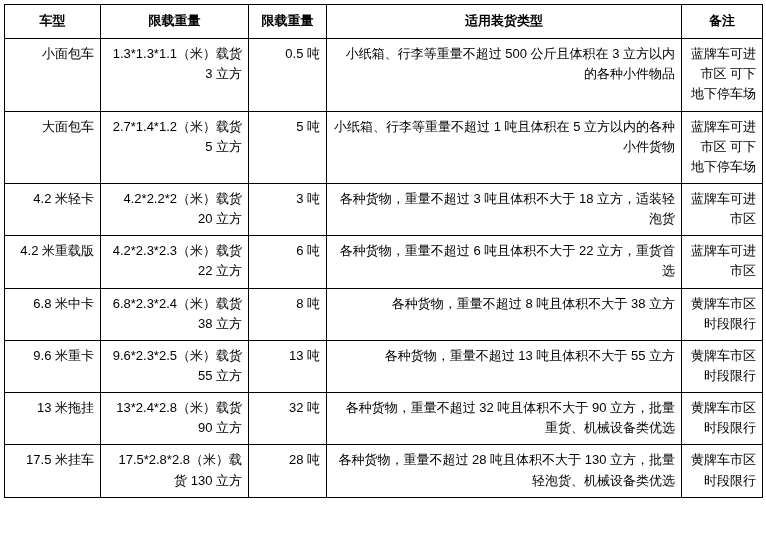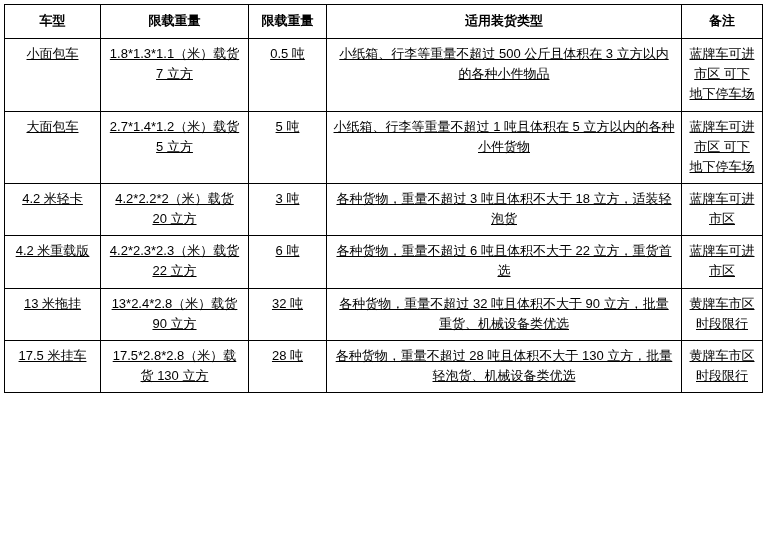--- a/index.html
+++ b/index.html
@@ -28,22 +28,21 @@
     padding: 5px 6px 6px 6px;
     line-height: 1.55;
     word-break: break-word;
   }
   #vehicle-table thead th {
     font-weight: bold;
     padding-top: 6px;
     padding-bottom: 7px;
   }
   #vehicle-table tbody td {
-    text-align: center;
-    text-decoration: underline;
+    text-align: right;
   }
   col.c0 { width: 96px; }
   col.c1 { width: 148px; }
   col.c2 { width: 78px; }
   col.c3 { width: 355px; }
   col.c4 { width: 81px; }
 </style>
 </head>
 <body>
 
@@ -60,21 +59,21 @@
       <th>车型</th>
       <th>限载重量</th>
       <th>限载重量</th>
       <th>适用装货类型</th>
       <th>备注</th>
     </tr>
   </thead>
   <tbody>
     <tr>
       <td>小面包车</td>
-      <td>1.8*1.3*1.1（米）载货 7 立方</td>
+      <td>1.3*1.3*1.1（米）载货 3 立方</td>
       <td>0.5 吨</td>
       <td>小纸箱、行李等重量不超过 500 公斤且体积在 3 立方以内的各种小件物品</td>
       <td>蓝牌车可进市区 可下地下停车场</td>
     </tr>
     <tr>
       <td>大面包车</td>
       <td>2.7*1.4*1.2（米）载货 5 立方</td>
       <td>5 吨</td>
       <td>小纸箱、行李等重量不超过 1 吨且体积在 5 立方以内的各种小件货物</td>
       <td>蓝牌车可进市区 可下地下停车场</td>
@@ -87,20 +86,34 @@
       <td>蓝牌车可进市区</td>
     </tr>
     <tr>
       <td>4.2 米重载版</td>
       <td>4.2*2.3*2.3（米）载货 22 立方</td>
       <td>6 吨</td>
       <td>各种货物，重量不超过 6 吨且体积不大于 22 立方，重货首选</td>
       <td>蓝牌车可进市区</td>
     </tr>
     <tr>
+      <td>6.8 米中卡</td>
+      <td>6.8*2.3*2.4（米）载货 38 立方</td>
+      <td>8 吨</td>
+      <td>各种货物，重量不超过 8 吨且体积不大于 38 立方</td>
+      <td>黄牌车市区时段限行</td>
+    </tr>
+    <tr>
+      <td>9.6 米重卡</td>
+      <td>9.6*2.3*2.5（米）载货 55 立方</td>
+      <td>13 吨</td>
+      <td>各种货物，重量不超过 13 吨且体积不大于 55 立方</td>
+      <td>黄牌车市区时段限行</td>
+    </tr>
+    <tr>
       <td>13 米拖挂</td>
       <td>13*2.4*2.8（米）载货 90 立方</td>
       <td>32 吨</td>
       <td>各种货物，重量不超过 32 吨且体积不大于 90 立方，批量重货、机械设备类优选</td>
       <td>黄牌车市区时段限行</td>
     </tr>
     <tr>
       <td>17.5 米挂车</td>
       <td>17.5*2.8*2.8（米）载货 130 立方</td>
       <td>28 吨</td>

